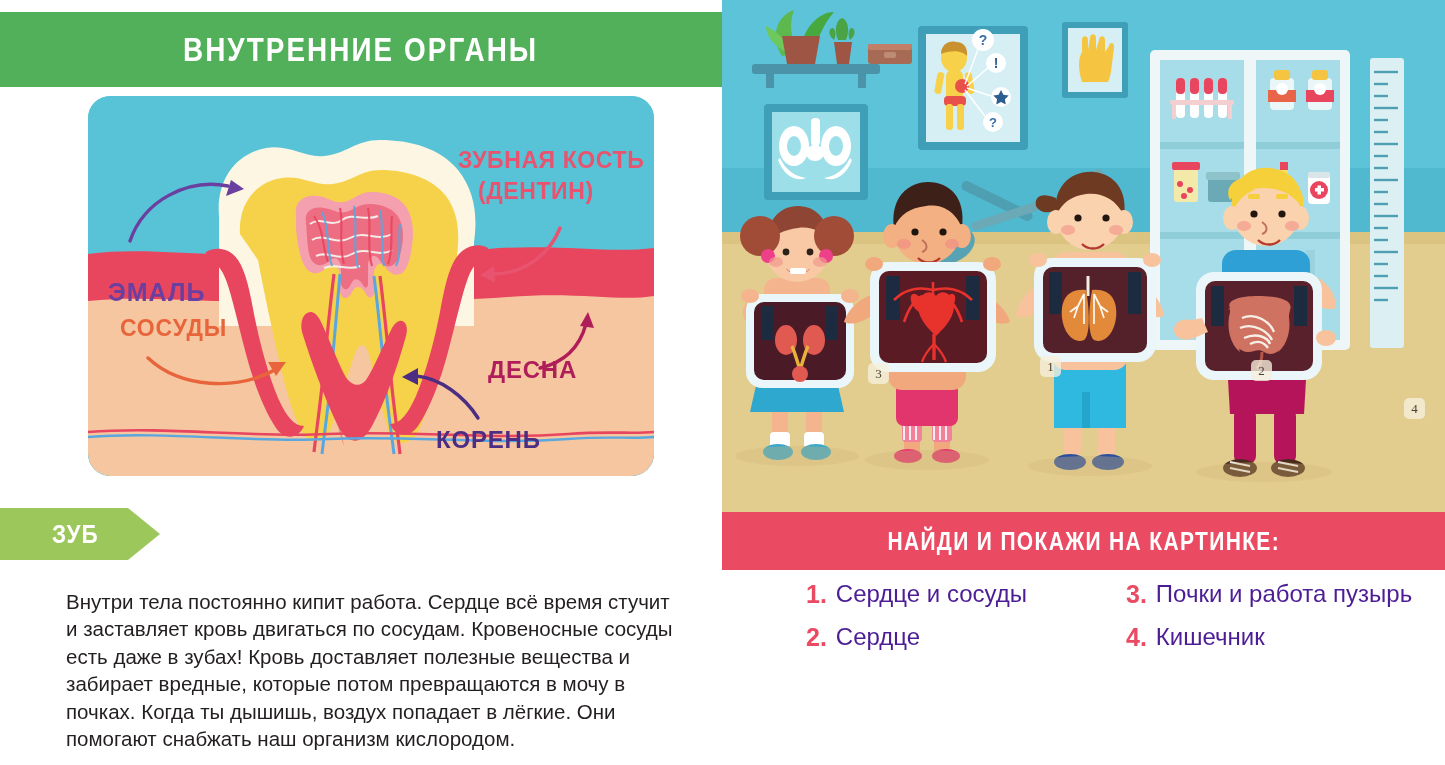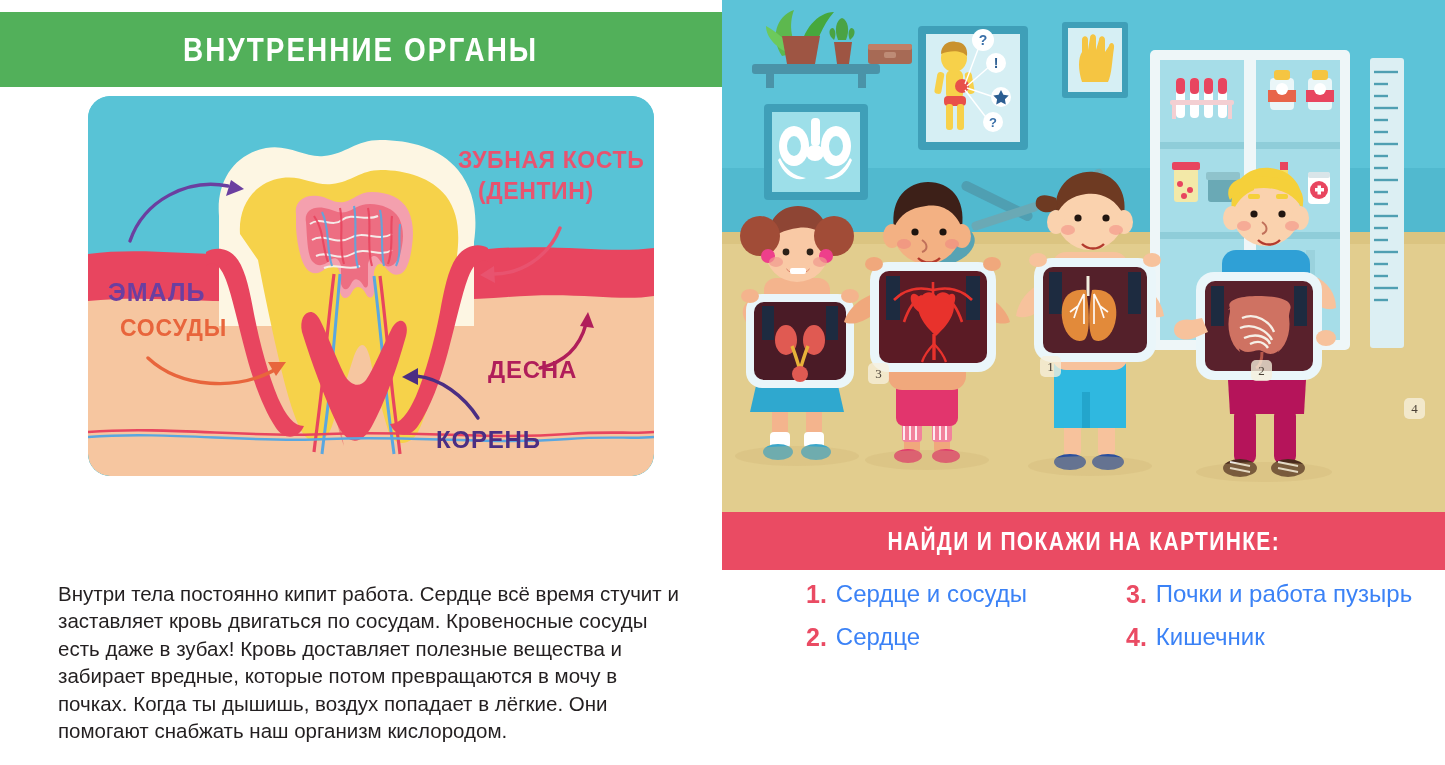--- a/index.html
+++ b/index.html
@@ -41,21 +41,21 @@
     position:absolute;left:52px;top:0;height:52px;display:flex;align-items:center;
     color:#fff;font-size:25px;font-weight:bold;letter-spacing:1.3px;
     transform:scaleX(.9);transform-origin:left center;
   }
 
   .body-text{
     position:absolute;left:50px;top:572px;width:640px;
     color:#231f20;font-size:20.5px;line-height:1.34;
     font-family:"Liberation Sans","DejaVu Sans",sans-serif;
   }
-  .body-text p{margin:8px;}
+  .body-text p{margin:16px;}
 
   
   .right-page{position:absolute;left:722px;top:0;width:723px;height:765px;background:#fff;}
   .scene{position:absolute;left:0;top:0;width:723px;height:512px;overflow:hidden;}
   .scene-svg{display:block;width:723px;height:512px;}
 
   .find-bar{
     position:absolute;left:0;top:512px;width:723px;height:58px;
     background:#ea4b63;display:flex;align-items:center;justify-content:center;
   }
@@ -67,21 +67,21 @@
   .find-list{position:absolute;left:0;top:580px;width:723px;height:160px;}
   .col{position:absolute;top:0;}
   .col-1{left:84px;width:280px;}
   .col-2{left:404px;width:290px;}
   .item{display:flex;align-items:flex-start;margin-bottom:13px;}
   .item-num{
     color:#ea4b63;font-size:25px;font-weight:bold;margin-right:9px;
     line-height:1.18;flex:0 0 auto;
   }
   .item-label{
-    color:#3b82f6;font-size:24px;line-height:1.18;
+    color:#4c1d95;font-size:24px;line-height:1.18;
   }
 
   
   .marker{
     position:absolute;width:21px;height:21px;border-radius:5px;
     background:rgba(246,240,220,.78);
     display:flex;align-items:center;justify-content:center;
     color:#4a4036;font-size:13px;font-family:"Liberation Serif","DejaVu Serif",serif;
   }
 </style>
@@ -205,20 +205,24 @@
 
           <text id="lbl-vessels" x="32" y="240" font-family="Liberation Sans, sans-serif" font-size="23" font-weight="bold" fill="#e8653c" letter-spacing=".8">СОСУДЫ</text>
 
           <text id="lbl-gum" x="400" y="282" font-family="Liberation Sans, sans-serif" font-size="24" font-weight="bold" fill="#b01e5a" letter-spacing=".8">ДЕСНА</text>
 
           <text id="lbl-root" x="348" y="352" font-family="Liberation Sans, sans-serif" font-size="24" font-weight="bold" fill="#4b2e83" letter-spacing=".8">КОРЕНЬ</text>
         </g>
       </svg>
     </div>
 
+    <div class="tag-wrap">
+      <div class="tag-shape"></div>
+      <div class="tag-label">ЗУБ</div>
+    </div>
 
     <div class="body-text">
       <p>Внутри тела постоянно кипит работа. Сердце всё время стучит и заставляет кровь двигаться по сосудам. Кровеносные сосуды есть даже в зубах! Кровь доставляет полезные вещества и забирает вредные, которые потом превращаются в мочу в почках. Когда ты дышишь, воздух попадает в лёгкие. Они помогают снабжать наш организм кислородом.</p>
     </div>
   </div>
 
   <div class="right-page">
 
     <div class="scene">
       <svg class="scene-svg" viewBox="0 0 723 512">

